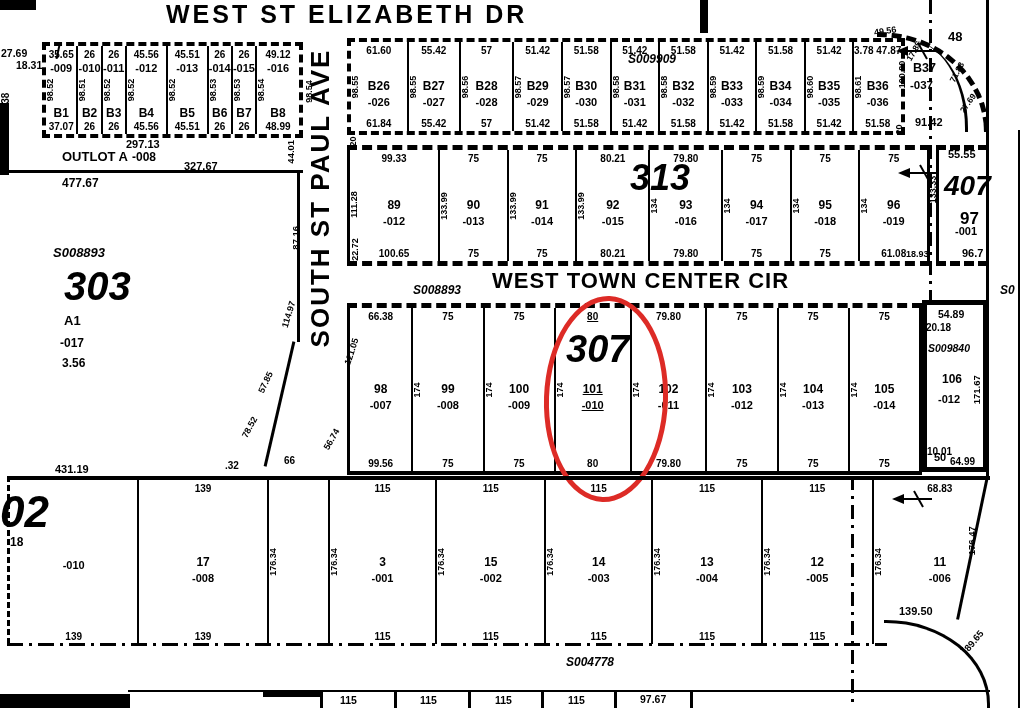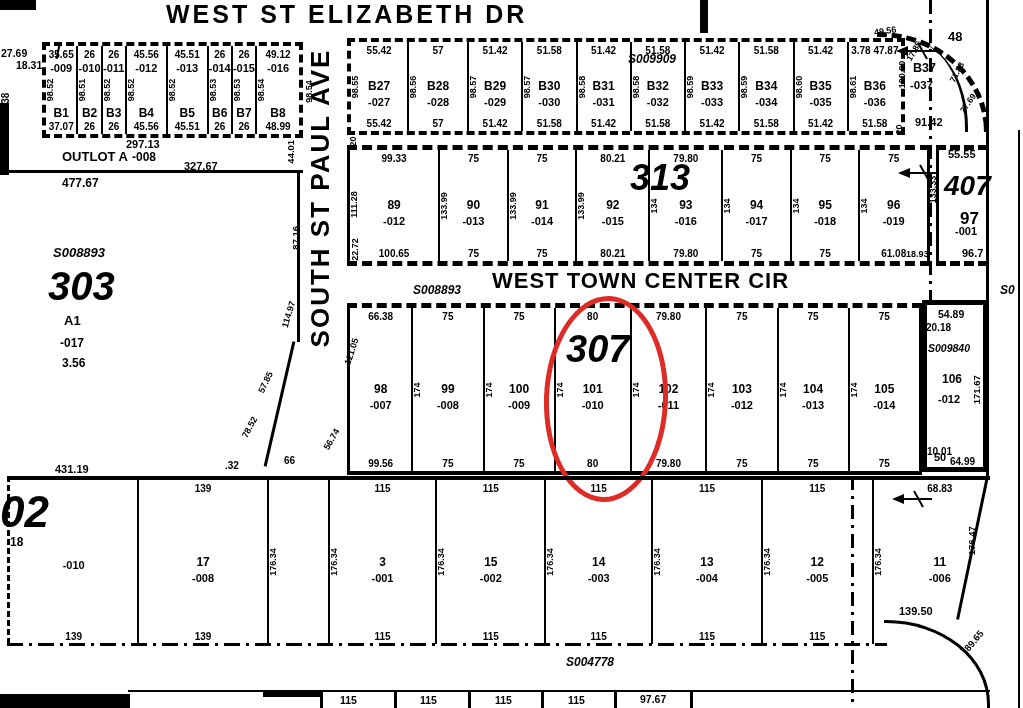--- a/index.html
+++ b/index.html
@@ -160,20 +160,29 @@
   <div class="lbl" style="left:220px;top:423px;width:60px;text-align:center;font-size:9px;transform:rotate(-62deg)">78.52</div>
   <div class="lbl" style="left:302px;top:435px;width:60px;text-align:center;font-size:9px;transform:rotate(-60deg)">56.74</div>
   <div class="lbl" style="left:322px;top:347px;width:60px;text-align:center;font-size:9px;transform:rotate(-72deg)">121.05</div>
   <div class="lbl" style="left:225px;top:461px;font-size:10px">.32</div>
   <div class="lbl" style="left:284px;top:456px;font-size:10px">66</div>
   <div class="lbl r90" style="left:323px;top:137px;width:60px;font-size:9px">20</div>
   <div class="lbl r90" style="left:869px;top:125px;width:60px;font-size:9px">20</div>
 
   <div class="blk btop">
 
+  <div class="cell" style="flex-grow: 61.6;">
+        <div class="tdim">61.60</div>
+        <div class="sdim">98.55</div>
+        <div class="mid">
+          <div class="lid">B26</div>
+          <div class="lsuf">-026</div>
+        </div>
+        <div class="bdim">61.84</div>
+      </div>
       <div class="cell" style="flex-grow: 55.42;">
         <div class="tdim">55.42</div>
         <div class="sdim">98.55</div>
         <div class="mid">
           <div class="lid">B27</div>
           <div class="lsuf">-027</div>
         </div>
         <div class="bdim">55.42</div>
       </div>
       <div class="cell" style="flex-grow: 57;">
@@ -386,21 +395,21 @@
       </div>
       <div class="cell" style="flex-grow: 75;">
         <div class="tdim">75</div>
         <div class="sdim">174</div>
         <div class="mid">
           <div class="lid">100</div>
           <div class="lsuf">-009</div>
         </div>
         <div class="bdim">75</div>
       </div>
-      <div class="cell" style="flex-grow: 80;">
+      <div class="cell" style="flex-grow: 80; text-decoration: underline;">
         <div class="tdim">80</div>
         <div class="sdim">174</div>
         <div class="mid">
           <div class="lid">101</div>
           <div class="lsuf">-010</div>
         </div>
         <div class="bdim">80</div>
       </div>
       <div class="cell" style="flex-grow: 79.8;">
         <div class="tdim">79.80</div>
@@ -446,21 +455,21 @@
   <div class="lbl" style="left:938px;top:309px;font-size:10.5px">54.89</div>
   <div class="lbl" style="left:926px;top:323px;font-size:10px">20.18</div>
   <div class="lbl snum" style="left:928px;top:343px;font-size:10.5px">S009840</div>
   <div class="lbl" style="left:942px;top:373px;font-size:12px">106</div>
   <div class="lbl" style="left:938px;top:394px;font-size:11px">-012</div>
   <div class="lbl r90" style="left:947px;top:385px;width:60px;font-size:9.5px">171.67</div>
   <div class="lbl" style="left:927px;top:447px;font-size:10px">10.01</div>
   <div class="lbl" style="left:950px;top:457px;font-size:10px">64.99</div>
 
   <div class="lbl snum" style="left:53px;top:246px;font-size:13px">S008893</div>
-  <div class="bignum" style="left:48px;top:266px;font-size:40px">303</div>
+  <div class="bignum" style="left:64px;top:266px;font-size:40px">303</div>
   <div class="lbl" style="left:64px;top:314px;font-size:13px">A1</div>
   <div class="lbl" style="left:60px;top:337px;font-size:12px">-017</div>
   <div class="lbl" style="left:62px;top:357px;font-size:12px">3.56</div>
 
   <div class="lbl" style="left:55px;top:464px;font-size:11px">431.19</div>
 
   <div class="blk rbot noflex">
 
   <div class="cell">
         <div class="tdim"></div>

